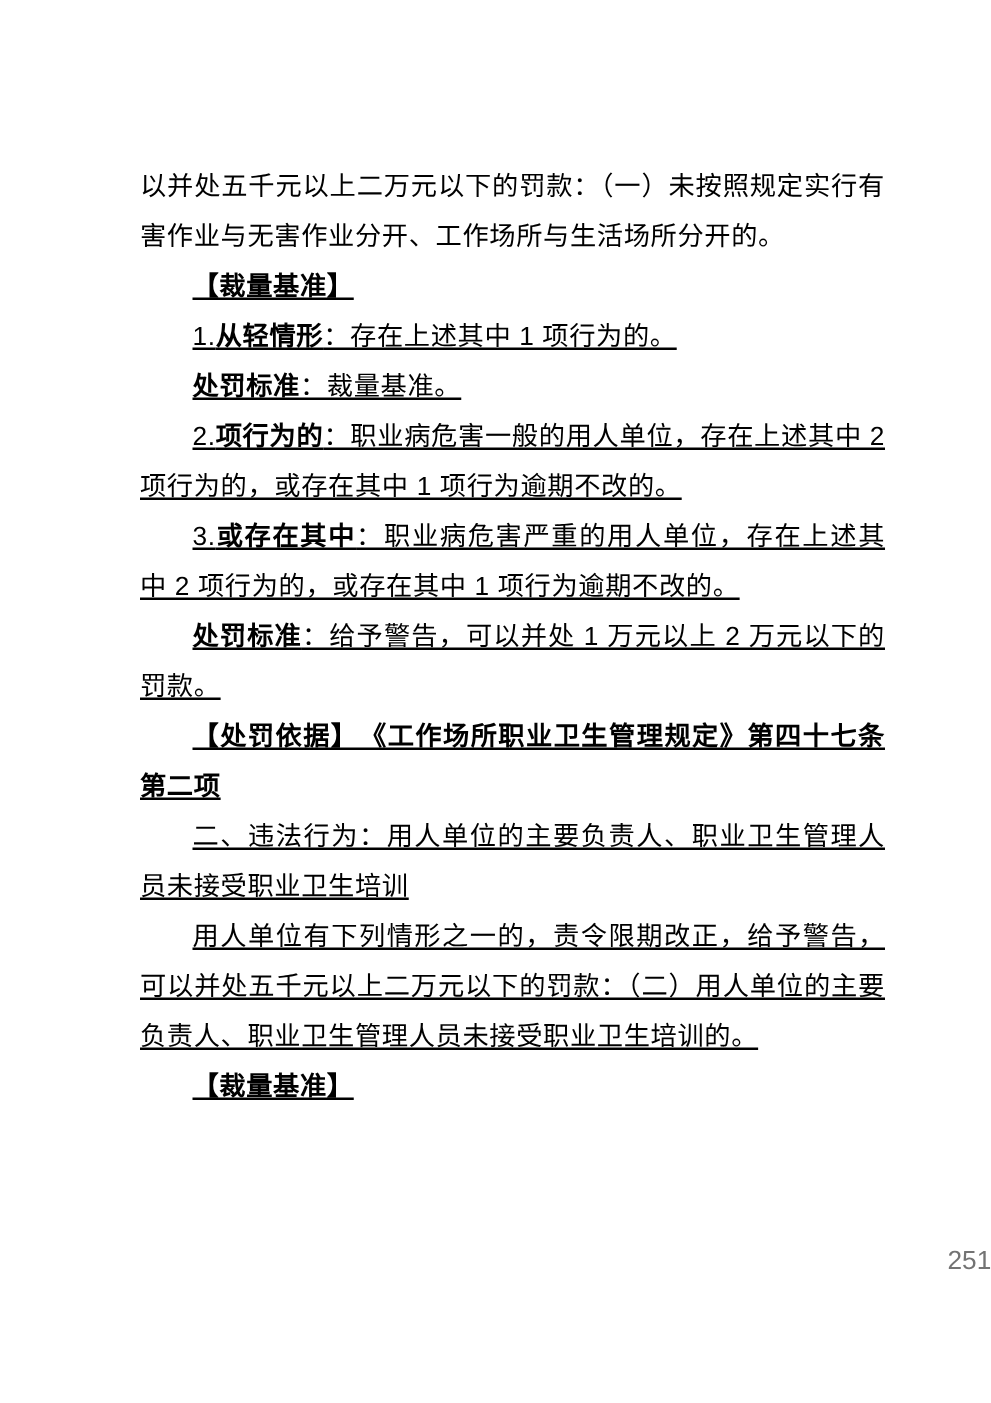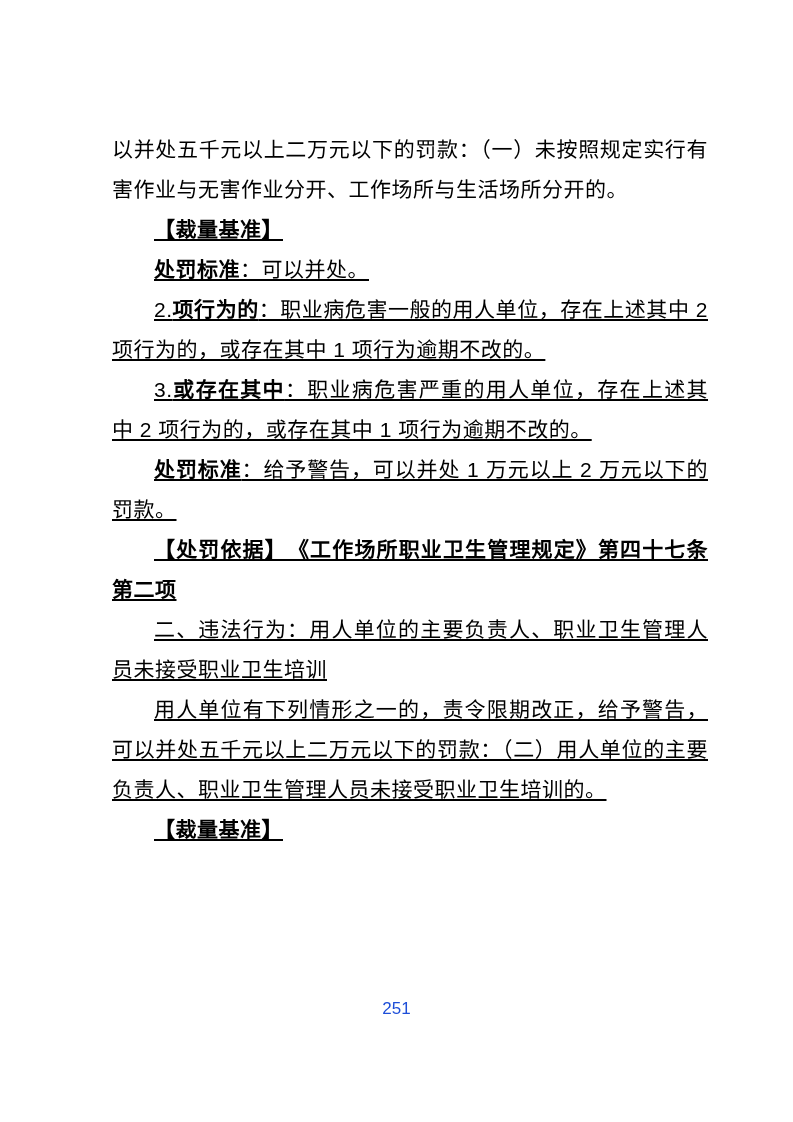--- a/index.html
+++ b/index.html
@@ -36,34 +36,35 @@
     text-decoration: underline;
   }
   .bold {
     font-weight: 700;
   }
   .footer {
     position: absolute;
     left: 0;
     top: 999px;
     width: 100%;
-    text-align: center;
-    font-size: 17px;
+    text-align: right;
+    font-size: 21px;
     line-height: 20px;
-    color: #1d4ed8;
+    color: #737373;
   }
 </style>
 </head>
 <body>
 
 <div class="page">
   <div class="content" id="content">
       <p class="para"><span>以并处五千元以上二万元以下的罚款：（一）未按照规定实行有害作业与无害作业分开、工作场所与生活场所分开的。</span></p>
       <p class="para indent"><span class="bold">【裁量基准】</span></p>
-      <p class="para indent"><span class="bold">处罚标准</span><span>：可以并处。</span></p>
+      <p class="para indent"><span>1.</span><span class="bold">从轻情形</span><span>：存在上述其中 1 项行为的。</span></p>
+      <p class="para indent"><span class="bold">处罚标准</span><span>：裁量基准。</span></p>
       <p class="para indent"><span>2.</span><span class="bold">项行为的</span><span>：职业病危害一般的用人单位，存在上述其中 2 项行为的，或存在其中 1 项行为逾期不改的。</span></p>
       <p class="para indent"><span>3.</span><span class="bold">或存在其中</span><span>：职业病危害严重的用人单位，存在上述其中 2 项行为的，或存在其中 1 项行为逾期不改的。</span></p>
       <p class="para indent"><span class="bold">处罚标准</span><span>：给予警告，可以并处 1 万元以上 2 万元以下的罚款。</span></p>
       <p class="para indent"><span class="bold">【处罚依据】　《工作场所职业卫生管理规定》第四十七条第二项</span></p>
       <p class="para indent"><span>二、违法行为：用人单位的主要负责人、职业卫生管理人员未接受职业卫生培训</span></p>
       <p class="para indent"><span>用人单位有下列情形之一的，责令限期改正，给予警告，可以并处五千元以上二万元以下的罚款：（二）用人单位的主要负责人、职业卫生管理人员未接受职业卫生培训的。</span></p>
       <p class="para indent"><span class="bold">【裁量基准】</span></p>
     </div>
   <div class="footer">251</div>
 </div>

